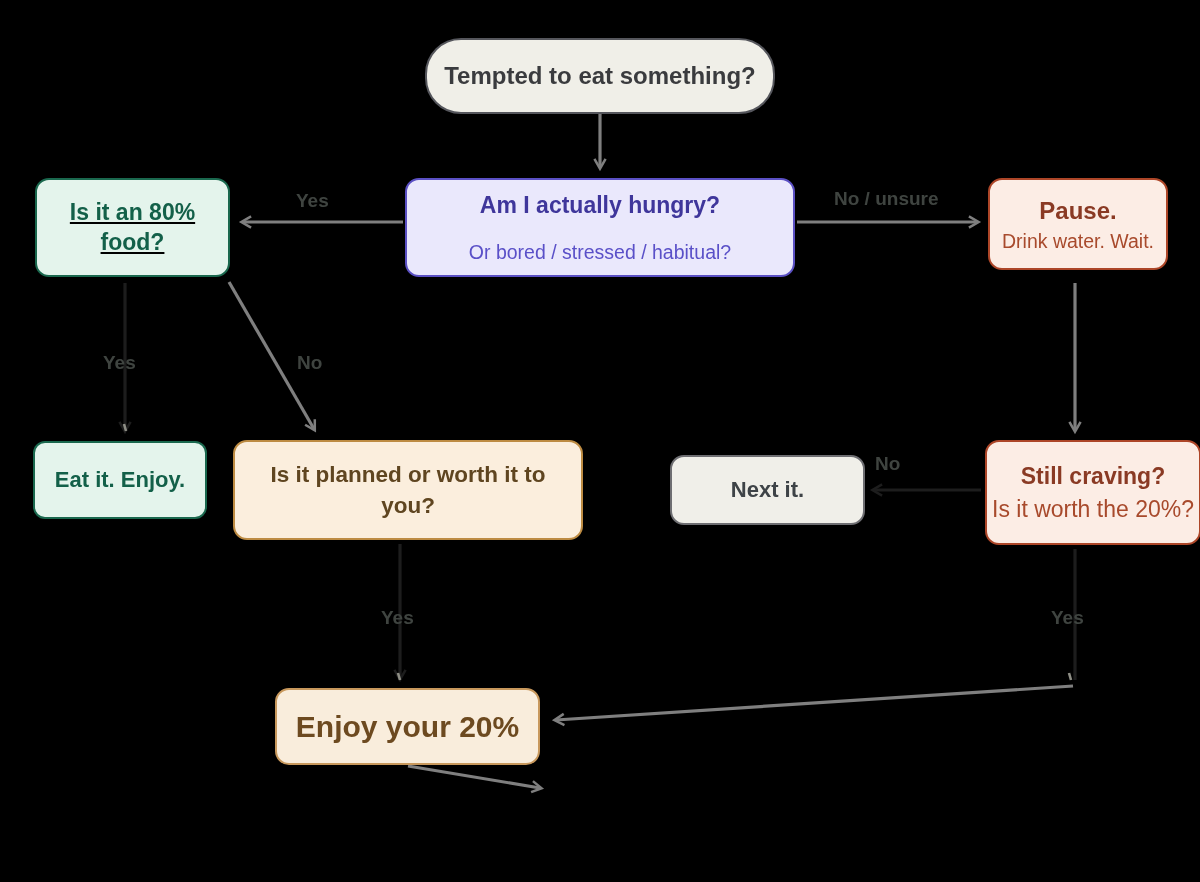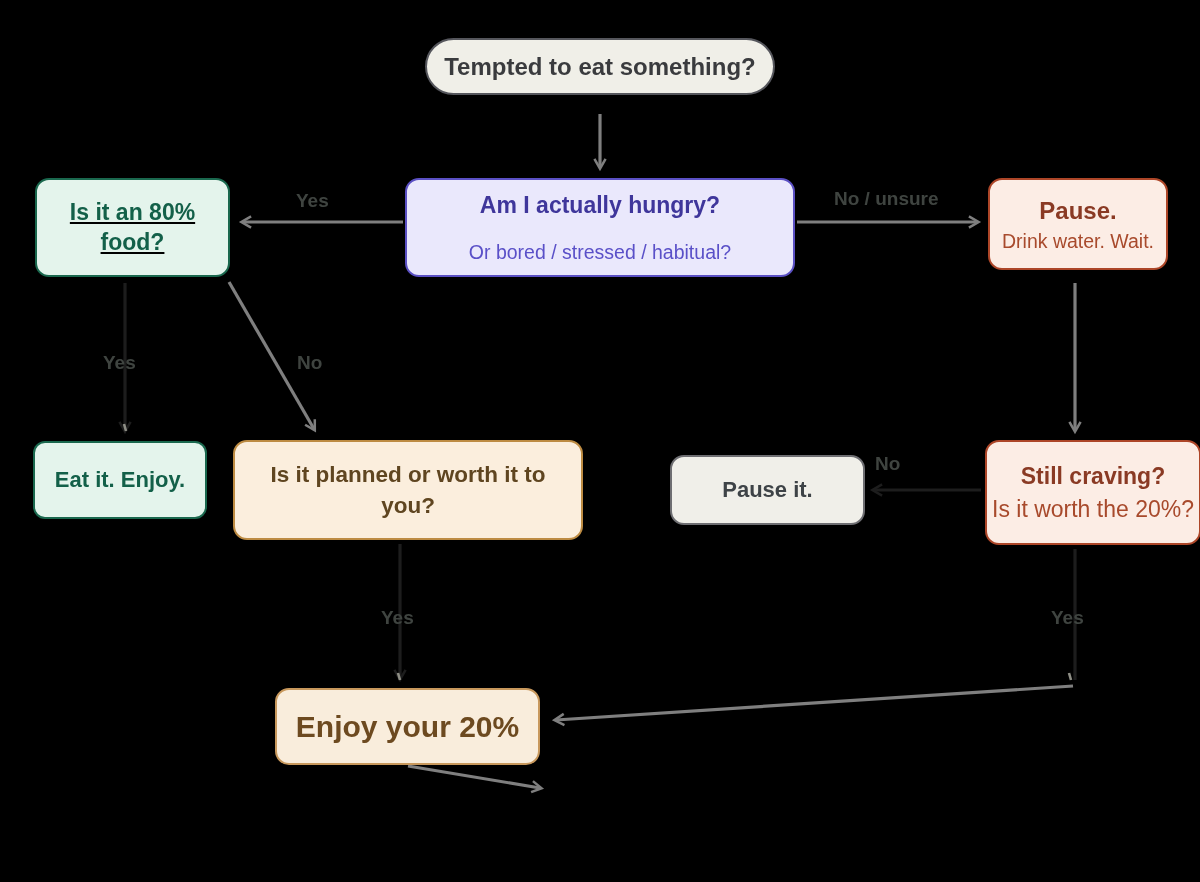--- a/index.html
+++ b/index.html
@@ -43,21 +43,21 @@
     justify-content: center;
     text-align: center;
     border-style: solid;
     border-width: 2.5px;
     border-radius: 14px;
   }
   .node .title { font-weight: 700; line-height: 1.3; }
   .node .subtitle { font-weight: 400; margin-top: 4px; line-height: 1.2; }
 
   #node-start {
-    left: 425px; top: 38px; width: 350px; height: 57px;
+    left: 425px; top: 38px; width: 350px; height: 76px;
     border-radius: 36px;
     background: var(--start_fill); border-color: var(--start_border);
   }
   #node-start .title { color: var(--start_text); font-size: 24px; }
 
   #node-hungry {
     left: 405px; top: 178px; width: 390px; height: 99px;
     background: var(--hungry_fill); border-color: var(--hungry_border); gap: 16px;
   }
   #node-hungry .title { color: var(--hungry_title); font-size: 23px; }
@@ -187,21 +187,21 @@
 
   <div class="node" id="node-eat">
     <div class="title">Eat it. Enjoy.</div>
   </div>
 
   <div class="node" id="node-planned">
     <div class="title">Is it planned or worth it to you?</div>
   </div>
 
   <div class="node" id="node-skip">
-    <div class="title">Pause it.</div>
+    <div class="title">Next it.</div>
   </div>
 
   <div class="node" id="node-craving">
     <div class="title">Still craving?</div>
     <div class="subtitle">Is it worth the 20%?</div>
   </div>
 
   <div class="node" id="node-enjoy">
     <div class="title">Enjoy your 20%</div>
   </div>

